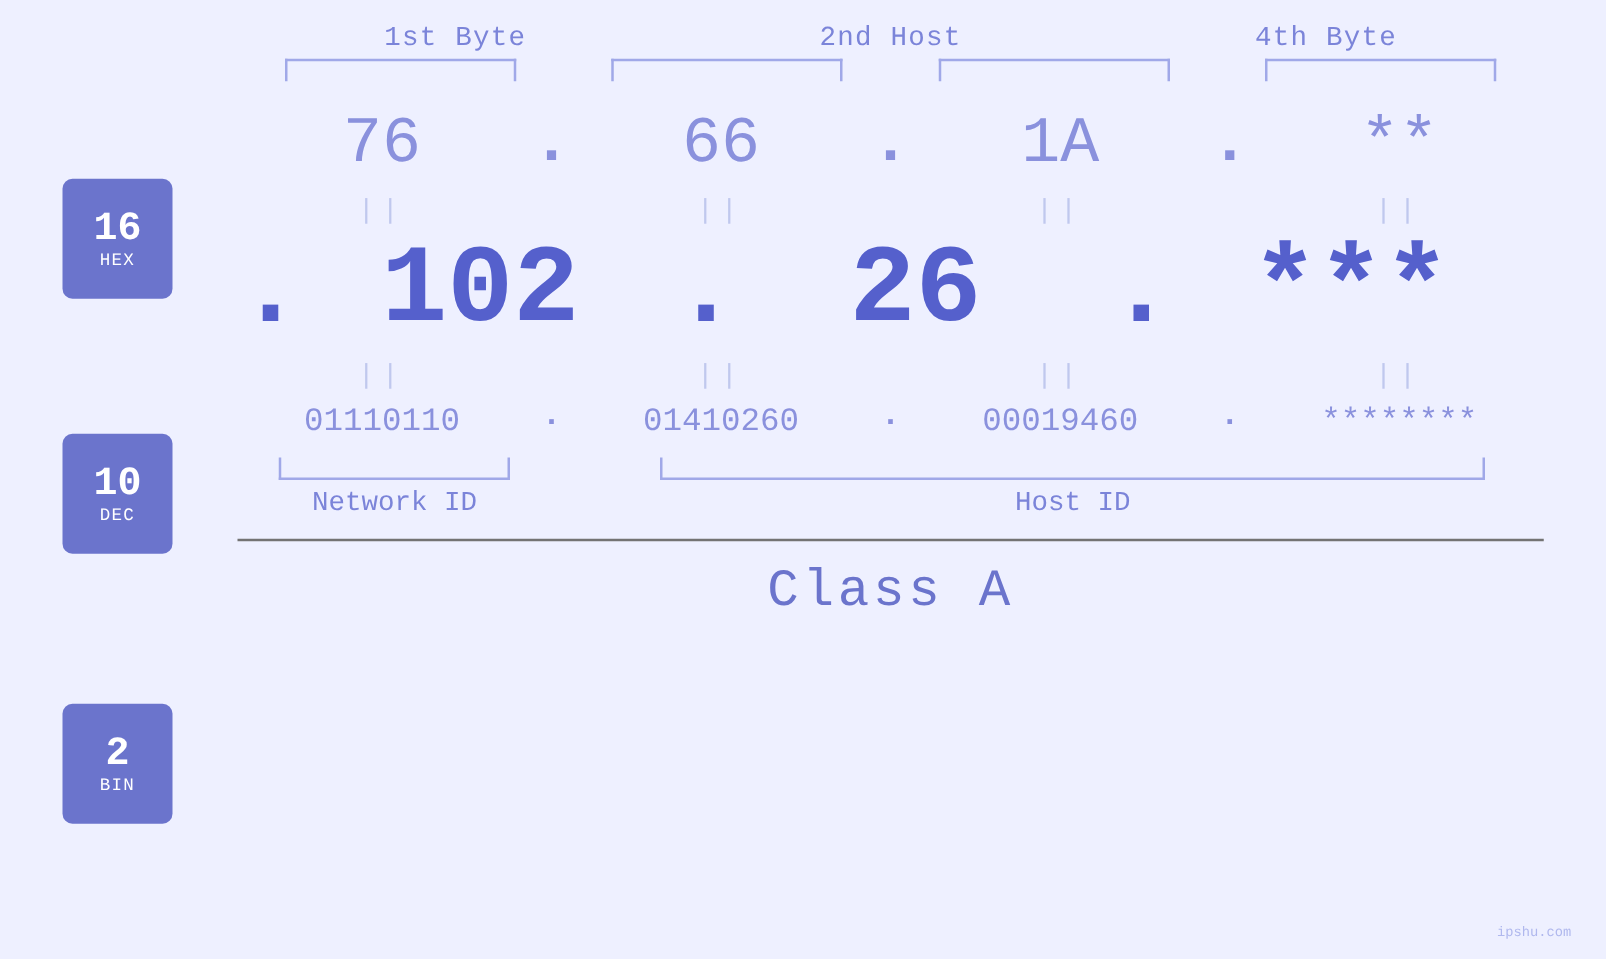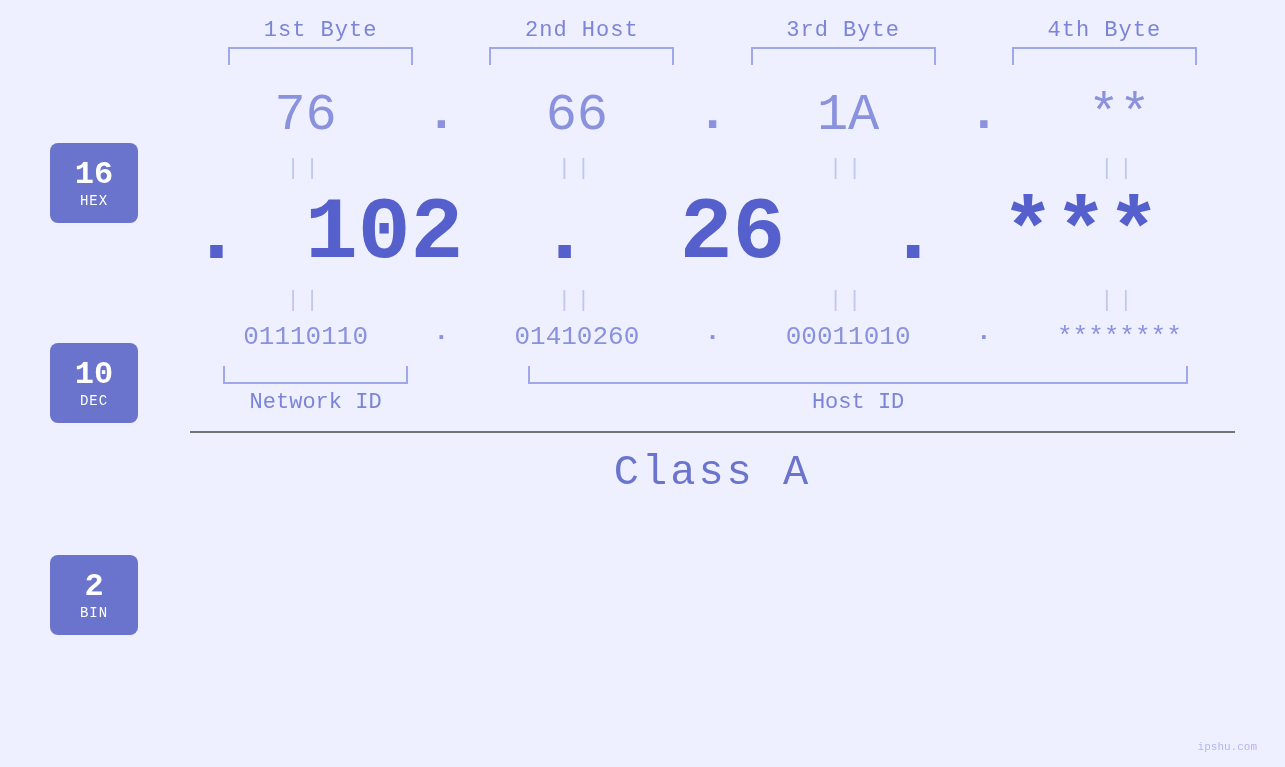--- a/index.html
+++ b/index.html
@@ -50,27 +50,27 @@
       flex-direction: column;
       align-items: flex-start;
       gap: 0;
       padding-top: 28px;
     }
 
     .base-badge {
       background: #6b74cc;
       color: white;
       width: 88px;
-      height: 80px;
+      height: 96px;
       border-radius: 8px;
       display: flex;
       flex-direction: column;
       align-items: center;
       justify-content: center;
-      margin-bottom: 12px;
+      margin-bottom: 0;
     }
 
     .base-badge .num {
       font-size: 32px;
       font-weight: bold;
       line-height: 1.1;
     }
 
     .base-badge .lbl {
       font-size: 14px;
@@ -171,21 +171,20 @@
     }
   </style>
 </head>
 <body>
 
 <div class="main-container">
 
   <div style="display:flex; width:100%; margin-top:18px; padding-left:140px;">
     <div class="byte-col">1st Byte</div>
     <div class="byte-col">2nd Host</div>
-    <div class="byte-col">3rd Byte</div>
     <div class="byte-col">4th Byte</div>
   </div>
 
   <div style="display:flex; width:100%; margin-top:4px; padding-left:140px;">
     <div style="flex:1;display:flex;justify-content:center;">
       <div class="bracket"></div>
     </div>
     <div style="flex:1;display:flex;justify-content:center;">
       <div class="bracket"></div>
     </div>
@@ -256,21 +255,21 @@
         <div class="sep-cell">||</div>
         <div class="sep-dot-cell"></div>
         <div class="sep-cell">||</div>
       </div>
 
       <div class="data-row bin-row">
         <div class="cell">01110110</div>
         <div class="dot-cell" style="font-size:26px;color:#8a91dd;">.</div>
         <div class="cell">01410260</div>
         <div class="dot-cell" style="font-size:26px;color:#8a91dd;">.</div>
-        <div class="cell">00011010</div>
+        <div class="cell">00019460</div>
         <div class="dot-cell" style="font-size:26px;color:#8a91dd;">.</div>
         <div class="cell">********</div>
       </div>
 
       <div style="display:flex; width:100%; margin-top:4px;">
 
         <div style="flex:1;display:flex;justify-content:center;">
           <div style="width:185px;height:18px;border-bottom:2px solid #a0a8e8;border-left:2px solid #a0a8e8;border-right:2px solid #a0a8e8;"></div>
         </div>
         <div style="width:40px;"></div>

